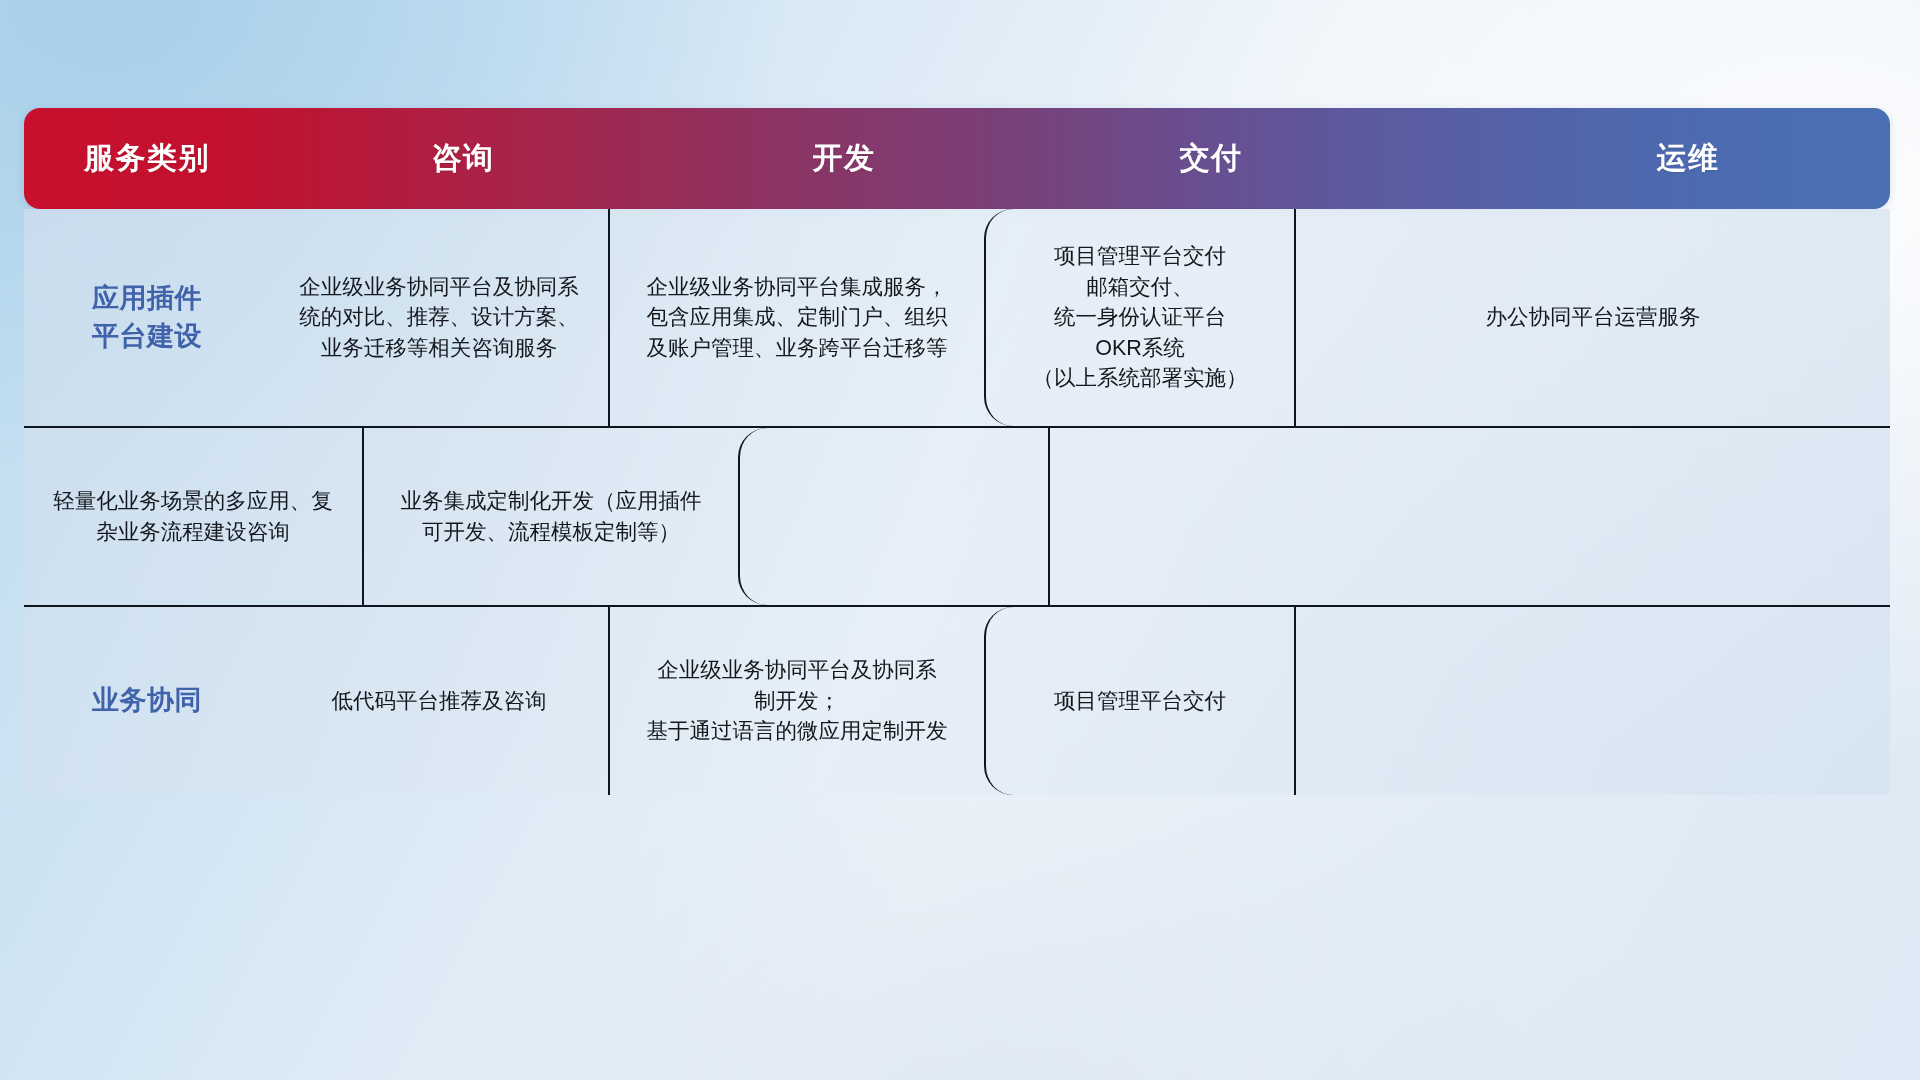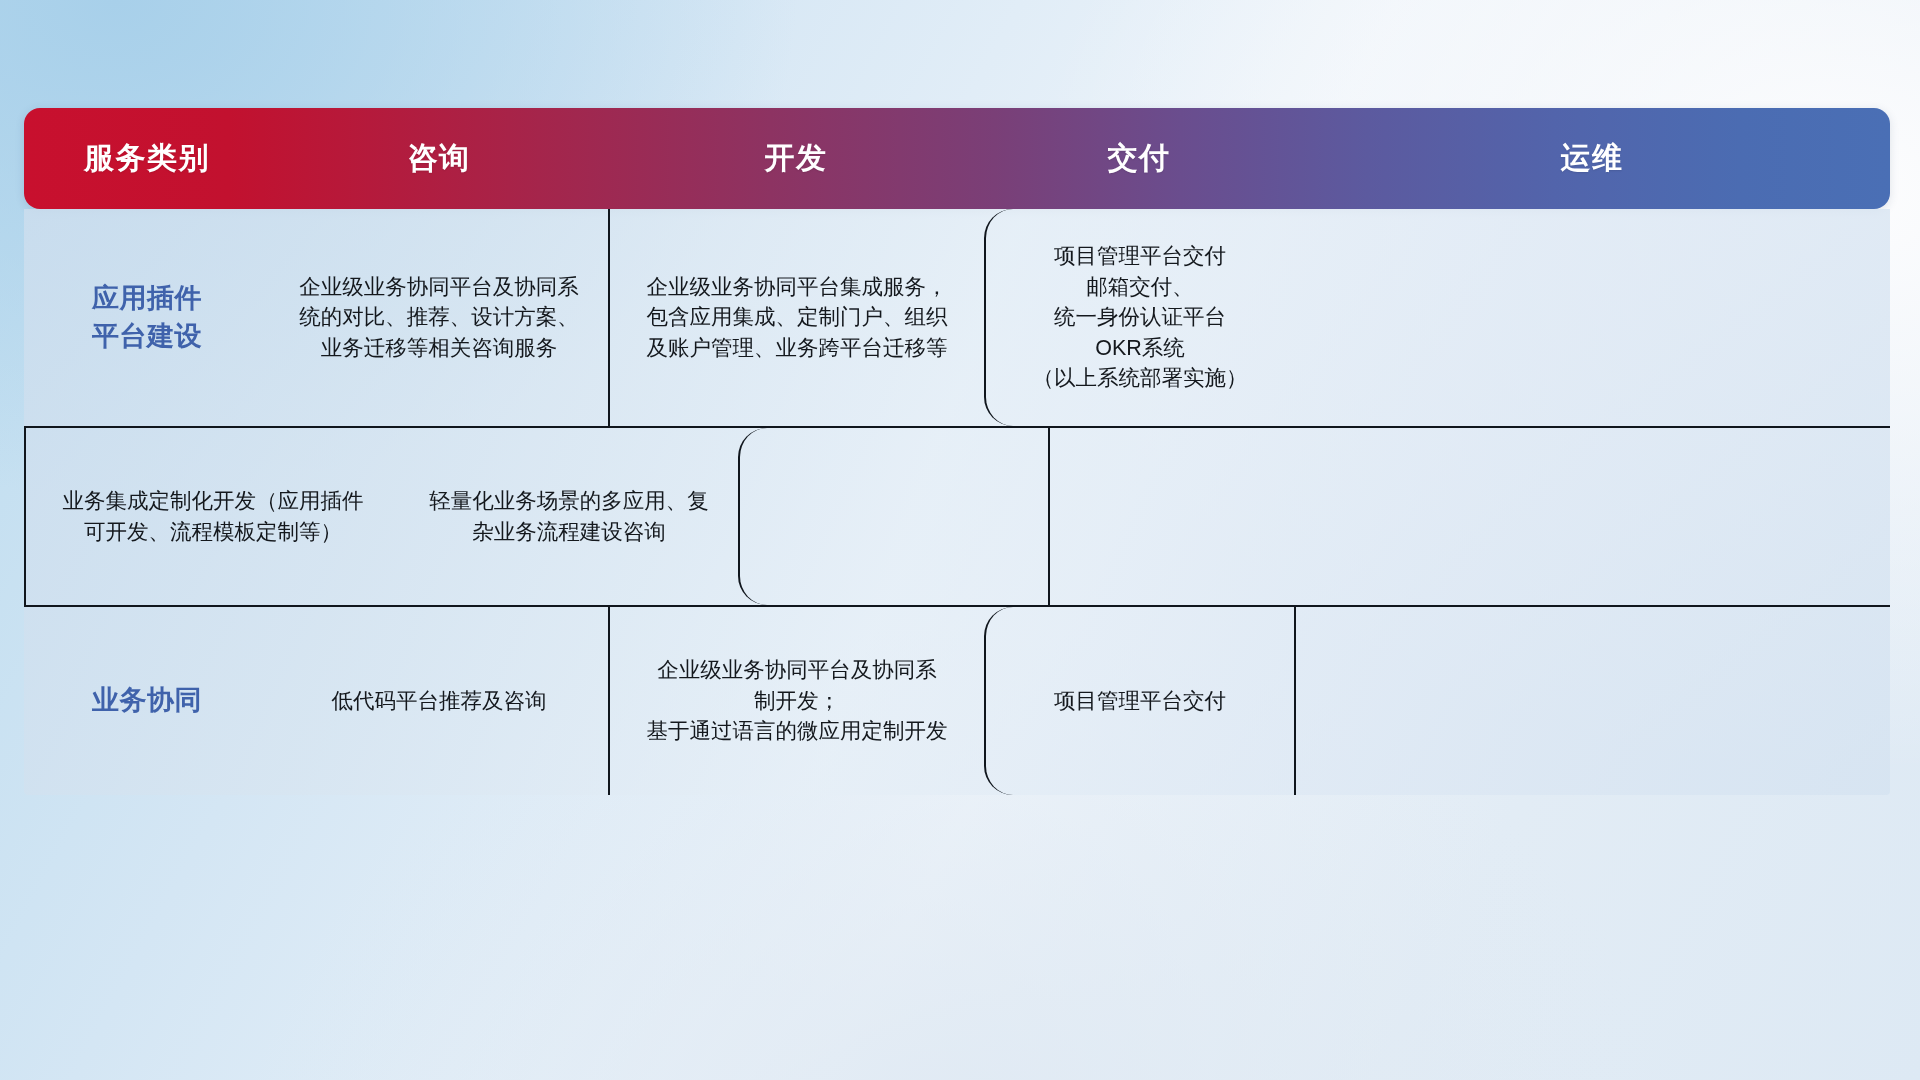--- a/index.html
+++ b/index.html
@@ -41,20 +41,21 @@
         #8d3362 40%,
         #7a3f77 52%,
         #6a4d8e 62%,
         #5c5a9f 72%,
         #5264ab 82%,
         #4b6cb2 92%,
         #4a6fb5 100%);
     display: flex;
     align-items: center;
     box-shadow: 0 2px 10px rgba(40,60,100,0.13);
+    gap: 24px;
   }
   .thead .th {
     display: flex;
     align-items: center;
     justify-content: center;
     height: 100%;
     color: #ffffff;
     font-size: 30px;
     font-weight: bold;
     letter-spacing: 1.5px;
@@ -141,27 +142,28 @@
 统的对比、推荐、设计方案、
 业务迁移等相关咨询服务</div>
       <div class="td c2 vline">企业级业务协同平台集成服务，
 包含应用集成、定制门户、组织
 及账户管理、业务跨平台迁移等</div>
       <div class="td c3 vline">项目管理平台交付
 邮箱交付、
 统一身份认证平台
 OKR系统
 （以上系统部署实施）</div>
+      <div class="td c4 vline">办公协同平台运营服务</div>
     </div>
 
     <div class="trow r1">
+      <div class="td c1">轻量化业务场景的多应用、复
+杂业务流程建设咨询</div>
       <div class="td c2 vline">业务集成定制化开发（应用插件
 可开发、流程模板定制等）</div>
-      <div class="td c1">轻量化业务场景的多应用、复
-杂业务流程建设咨询</div>
       <div class="td c3 vline"></div>
       <div class="td c4 vline"></div>
     </div>
 
     <div class="trow r2">
       <div class="td cat c0">业务协同</div>
       <div class="td c1">低代码平台推荐及咨询</div>
       <div class="td c2 vline">企业级业务协同平台及协同系
 制开发；
 基于通过语言的微应用定制开发</div>

